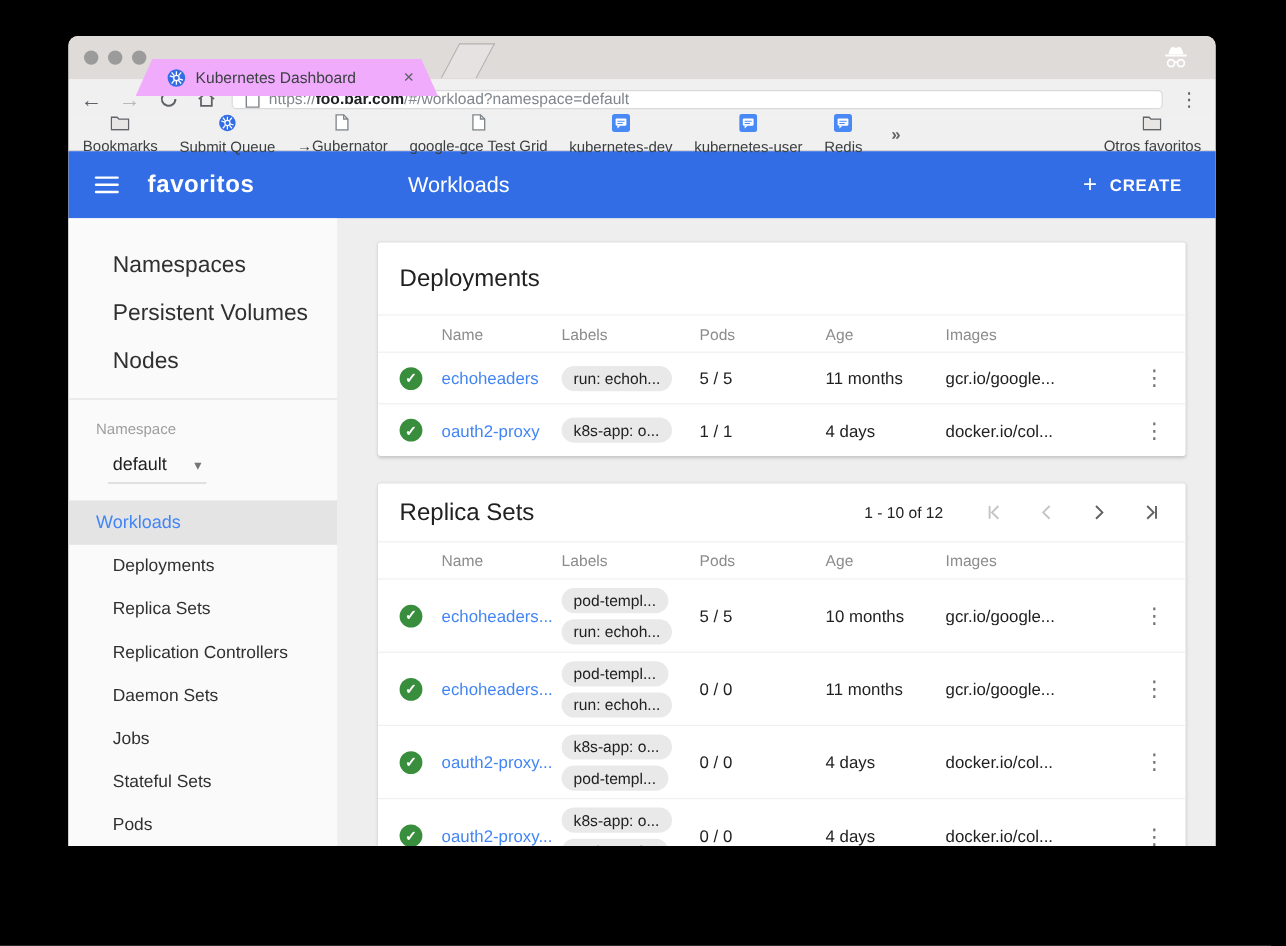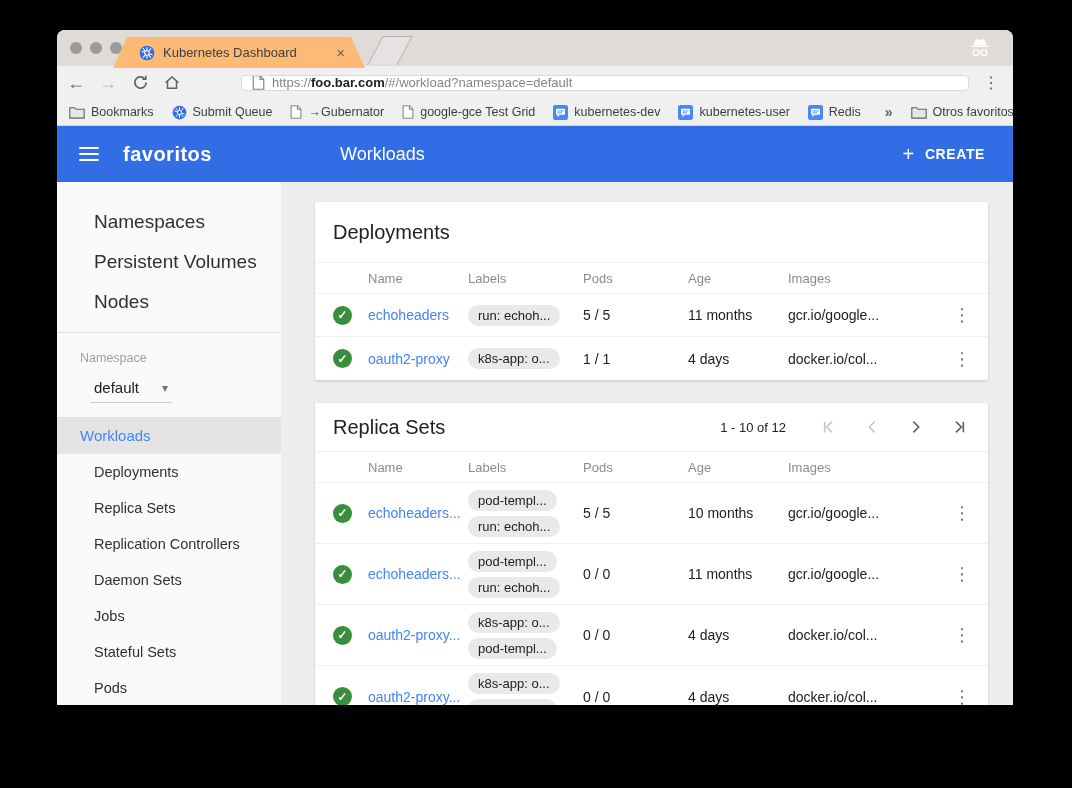--- a/index.html
+++ b/index.html
@@ -5,44 +5,44 @@
   * { margin:0; padding:0; box-sizing:border-box; }
   html,body { width:1072px; height:788px; background:#000; font-family:"Liberation Sans", sans-serif; overflow:hidden; }
 
   .window { position:absolute; left:57px; top:30px; width:956px; height:675px;
             border-radius:8px 8px 0 0; overflow:hidden; background:#fff; }
 
   
   .tabbar { position:relative; height:36px; background:#dedbd9; }
   .traffic { position:absolute; top:12px; left:13px; display:flex; gap:8px; }
   .traffic span { width:12px; height:12px; border-radius:50%; background:#9b9b9b; }
-  .tab { position:absolute; left:56px; top:7px; width:252px; height:31px; background:#fdba74;
+  .tab { position:absolute; left:56px; top:19px; width:252px; height:31px; background:#f0abfc;
          clip-path:polygon(14px 0, calc(100% - 14px) 0, 100% 100%, 0 100%);
          display:flex; align-items:center; padding:0 20px 0 26px; gap:8px; }
   .tab-title { font-size:13px; color:#3c4043; flex:1; white-space:nowrap; overflow:hidden; }
   .tab-close { font-size:15px; color:#5f6368; cursor:default; }
   .newtab { position:absolute; left:318px; top:6px; width:30px; height:29px; background:#e5e2e1;
             border:1px solid #b3b0af; transform:skewX(-28deg); border-bottom:none; }
   .incognito { position:absolute; right:22px; top:8px; }
 
   
   .toolbar { height:33px; background:#f1f0f0; display:flex; align-items:center; padding:0 10px 0 8px; gap:10px; }
   .navbtn { width:22px; height:22px; display:flex; align-items:center; justify-content:center;
             font-size:18px; color:#5f6368; line-height:1; }
   .navbtn.disabled { color:#b9b9b9; }
   .urlbar { flex:1; height:16px; background:#fff; border:1px solid #d9d9d9; border-radius:4px;
-            display:flex; align-items:center; padding:0 10px; gap:7px; overflow:hidden;margin-left:48px; }
+            display:flex; align-items:center; padding:0 10px; gap:7px; overflow:hidden; }
   .urltext { font-size:13px; color:#80868b; white-space:nowrap; }
   .urltext b { color:#202124; font-weight:bold; }
   .kebab-toolbar { font-size:16px; color:#5f6368; padding:0 4px; }
 
   
   .bookmarksbar { height:27px; background:#f1f0f0; display:flex; align-items:center;
                   padding:0 12px; gap:18px; border-bottom:1px solid #d6d3d2; }
-  .bm { display:flex; align-items:center; gap:6px; font-size:12.5px; color:#3c4043; white-space:nowrap; }
+  .bm { display:flex; align-items:center; gap:6px; font-size:12.5px; color:#3c4043; white-space:nowrap;flex-direction:column; }
   .bm-overflow { font-size:14px; color:#5f6368; font-weight:bold; margin-left:6px; }
   .bm-right { margin-left:auto; display:flex; align-items:center; gap:6px; font-size:12.5px; color:#3c4043; }
 
   
   .appheader { height:56px; background:#326de6; display:flex; align-items:center; color:#fff; }
   .hamburger { margin-left:22px; width:20px; display:flex; flex-direction:column; gap:4px; cursor:pointer; }
   .hamburger span { height:2px; background:#fff; border-radius:1px; }
   .logo { margin-left:24px; font-size:20px; font-weight:bold; letter-spacing:.5px; }
   .pagetitle { margin-left:128px; font-size:18px; }
   .createbtn { margin-left:auto; margin-right:28px; display:flex; align-items:center; gap:10px;

